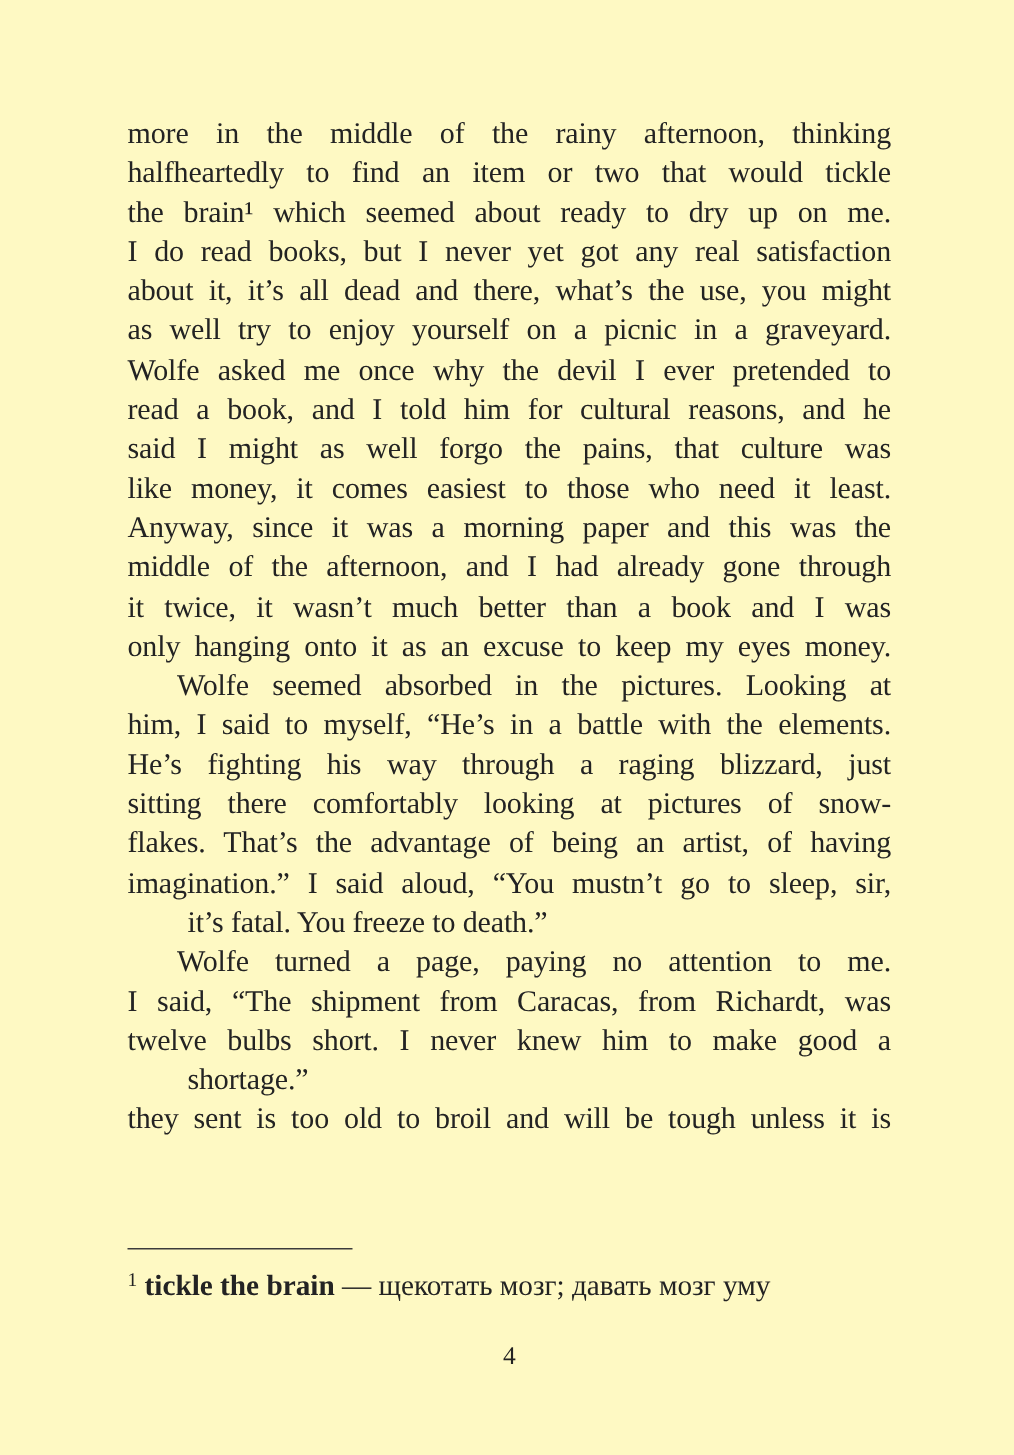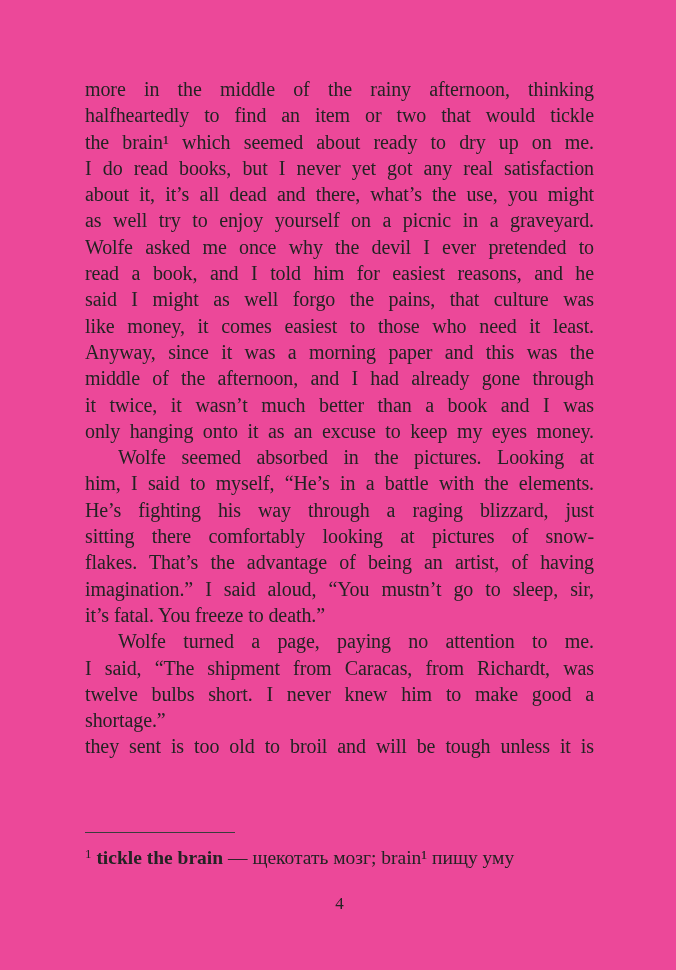--- a/index.html
+++ b/index.html
@@ -6,32 +6,32 @@
   body {
     width: 676px; height: 970px;
     background: #ffffff;
     font-family: "Liberation Serif", "DejaVu Serif", serif;
     color: #232323;
     overflow: hidden;
   }
   .page {
     position: relative;
     width: 676px; height: 970px;
-    background: #ec4899;
+    background: #fef9c3;
   }
   .text-block {
     position: absolute;
     left: 85px; top: 76px;
     width: 509px;
     font-size: 20px;
     line-height: 26.3px;
     letter-spacing: -0.1px;
   }
   .ln  { text-align: justify; text-align-last: justify; }
-  .end { text-align: center; text-align-last: left; }
+  .end { text-align: center; text-align-last: left; margin-left: 40px; }
   .indent { text-indent: 33px; font-family: Liberation Serif, serif; }
   .footnote-rule {
     position: absolute;
     left: 85px; top: 832px;
     width: 150px; height: 1px;
     background: #3c3c3c;
   }
   .footnote {
     position: absolute;
     left: 85px; top: 845px;
@@ -60,21 +60,21 @@
 
   <main class="text-block">
 
     <div class="ln">more in the middle of the rainy afternoon, thinking</div>
     <div class="ln">halfheartedly to find an item or two that would tickle</div>
     <div class="ln">the brain¹ which seemed about ready to dry up on me.</div>
     <div class="ln">I do read books, but I never yet got any real satisfaction</div>
     <div class="ln">about it, it’s all dead and there, what’s the use, you might</div>
     <div class="ln">as well try to enjoy yourself on a picnic in a graveyard.</div>
     <div class="ln">Wolfe asked me once why the devil I ever pretended to</div>
-    <div class="ln">read a book, and I told him for easiest reasons, and he</div>
+    <div class="ln">read a book, and I told him for cultural reasons, and he</div>
     <div class="ln">said I might as well forgo the pains, that culture was</div>
     <div class="ln">like money, it comes easiest to those who need it least.</div>
     <div class="ln">Anyway, since it was a morning paper and this was the</div>
     <div class="ln">middle of the afternoon, and I had already gone through</div>
     <div class="ln">it twice, it wasn’t much better than a book and I was</div>
     <div class="ln">only hanging onto it as an excuse to keep my eyes money.</div>
 
     <div class="ln indent">Wolfe seemed absorbed in the pictures. Looking at</div>
     <div class="ln">him, I said to myself, “He’s in a battle with the elements.</div>
     <div class="ln">He’s fighting his way through a raging blizzard, just</div>
@@ -89,18 +89,18 @@
     <div class="end">shortage.”</div>
 
     <div class="ln">they sent is too old to broil and will be tough unless it is</div>
   </main>
 
   <div class="footnote-rule"></div>
 
   <div class="footnote">
     <sup>1</sup>
     <span class="term">tickle the brain</span>
-    <span>— щекотать мозг; brain¹ пищу уму</span>
+    <span>— щекотать мозг; давать мозг уму</span>
   </div>
 
   <div class="page-number">4</div>
 
 </div>
 
 </body></html>

